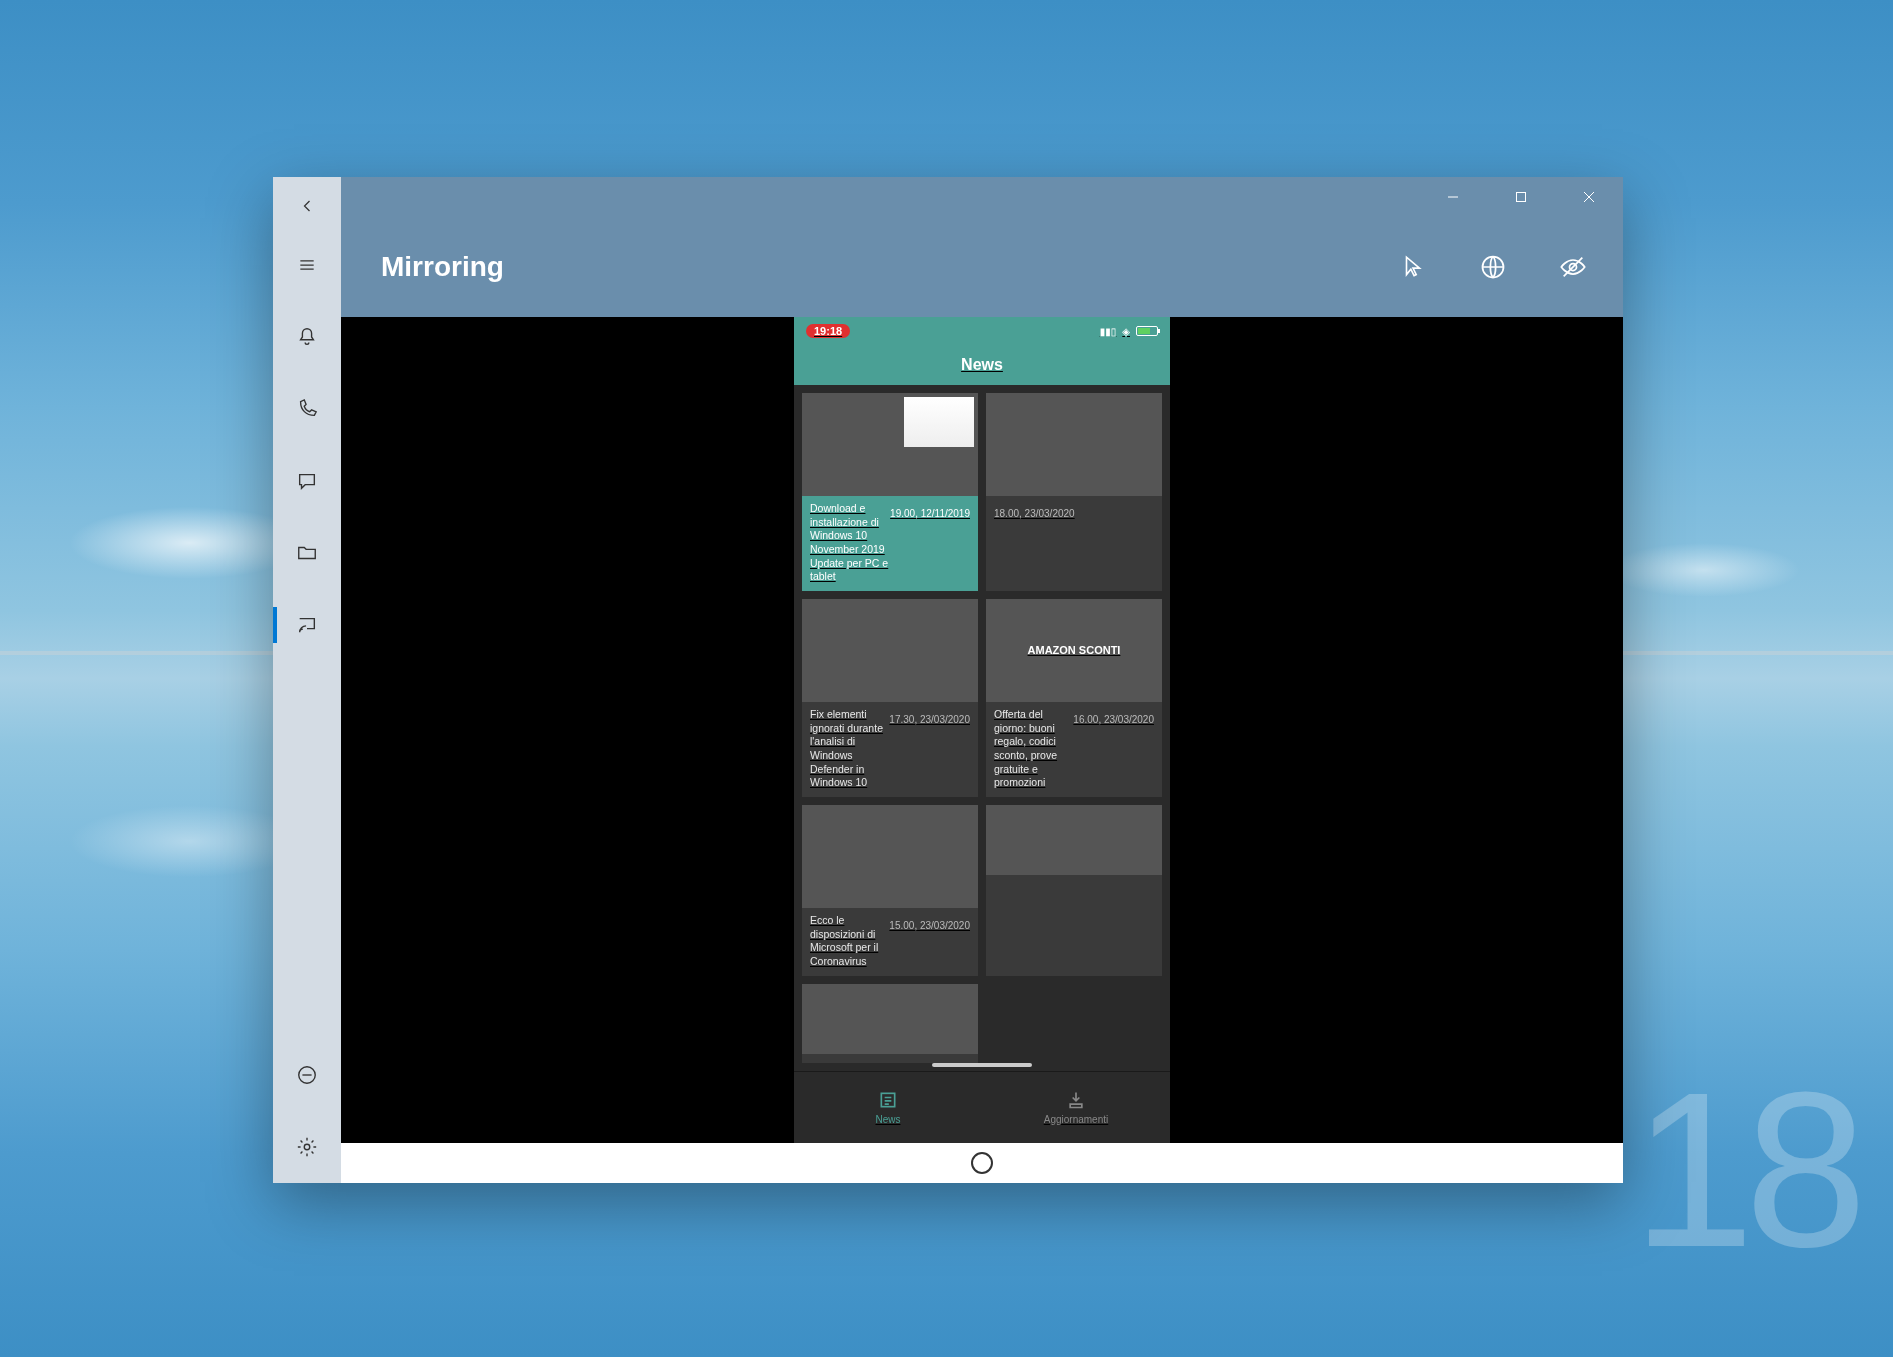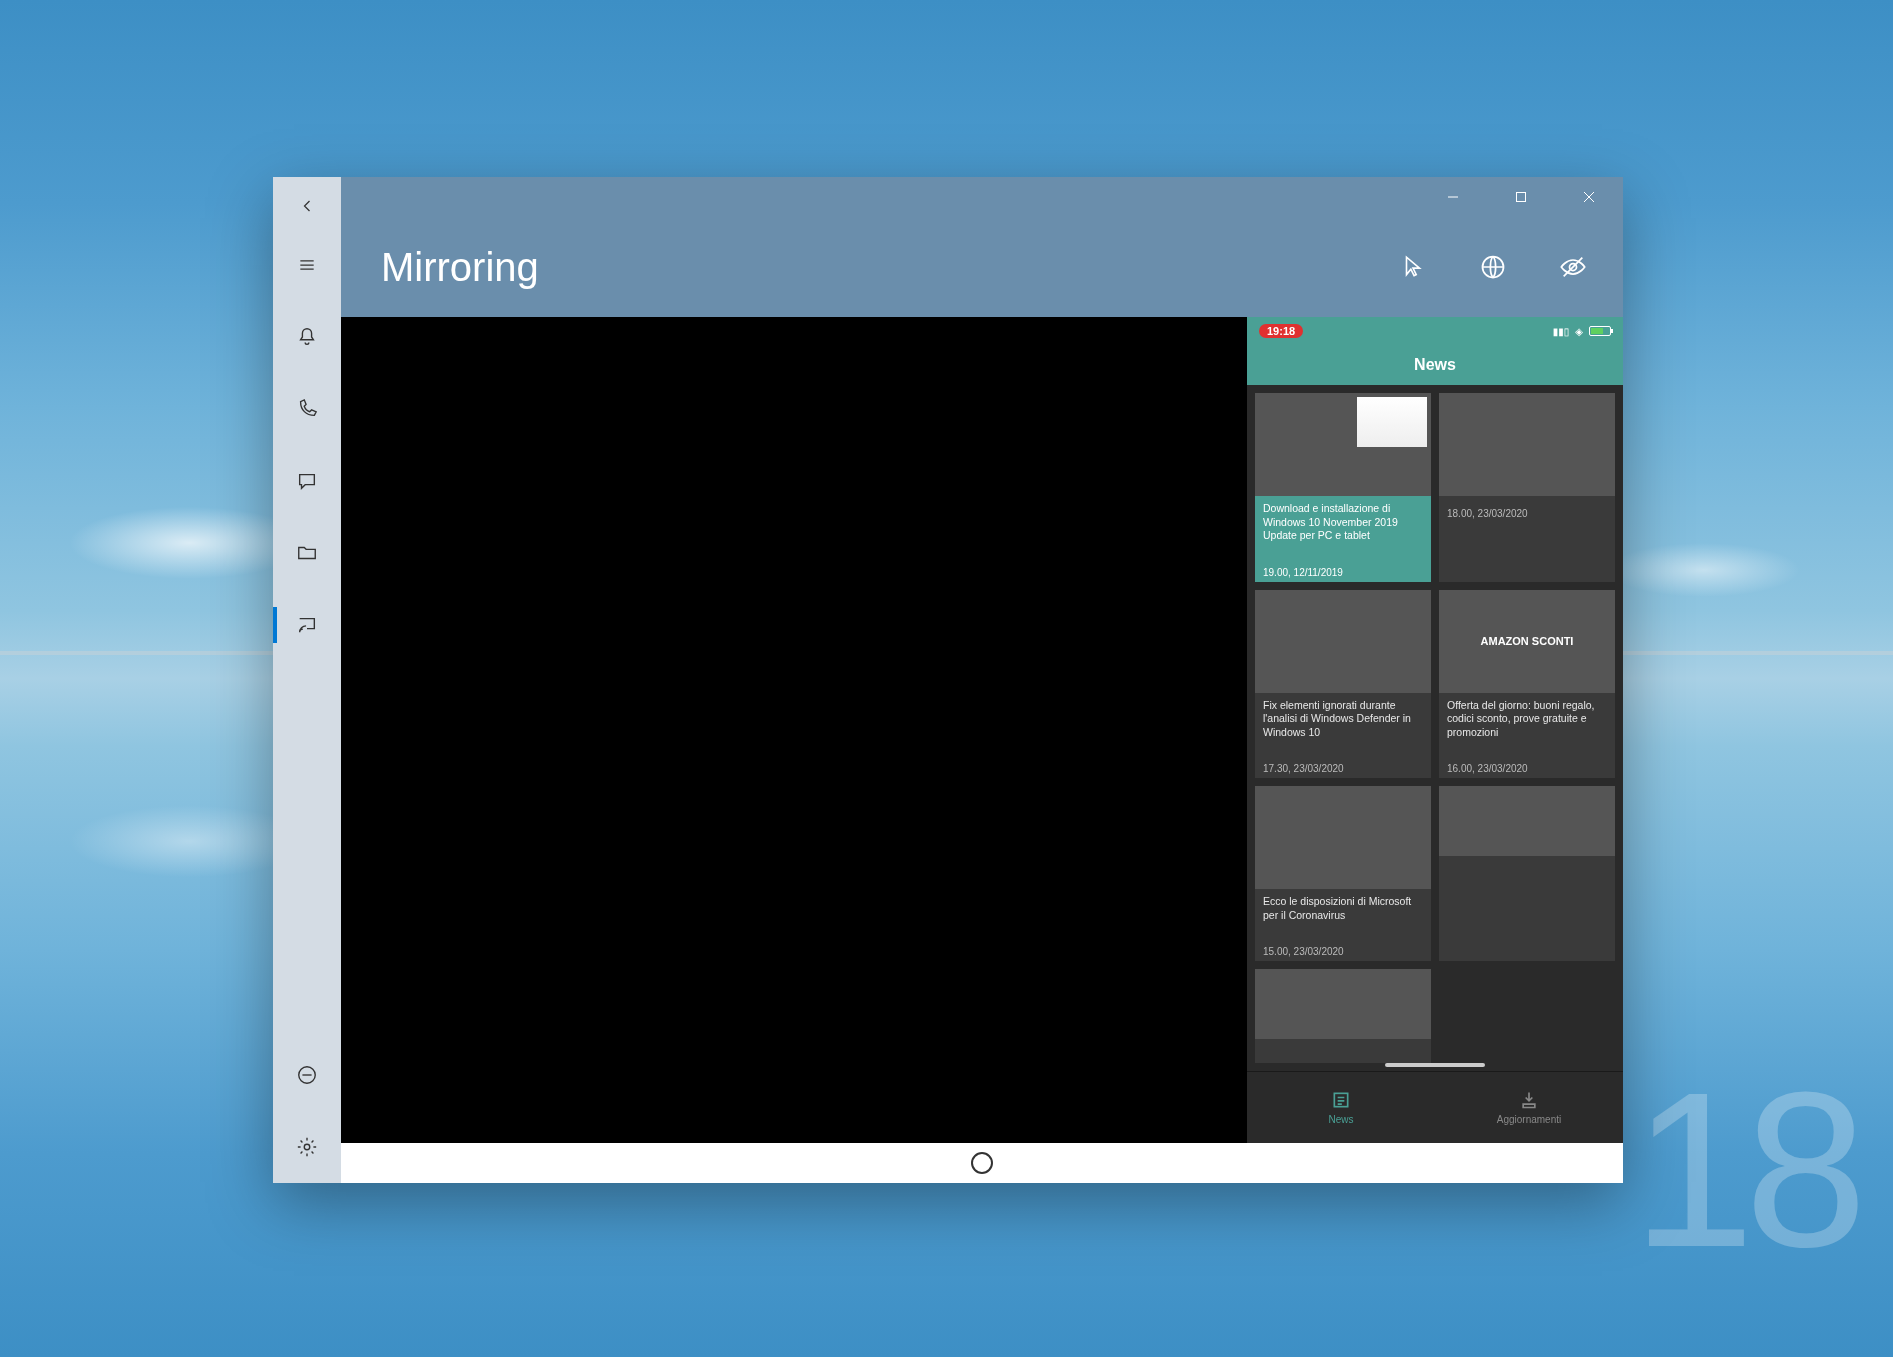--- a/index.html
+++ b/index.html
@@ -60,27 +60,28 @@
 .titlebar {
   height: 40px; background: #6a8eac;
   display: flex; justify-content: flex-end; align-items: center;
 }
 .win-btn { width: 68px; height: 100%; display: flex; align-items: center; justify-content: center; cursor: pointer; }
 .header {
   height: 100px; background: #6a8eac;
   display: flex; align-items: center; justify-content: space-between;
   padding: 0 30px 0 40px;
 }
-.header h1 { color: #fff; font-weight: 400; font-size: 40px; }
+.header h1 { color: #fff; font-weight: 700; font-size: 28px; }
 .header .actions { display: flex; gap: 40px; }
 .header .act { width: 40px; height: 40px; display: flex; align-items: center; justify-content: center; cursor: pointer; }
 .mirror-area {
   flex: 1; background: #000;
-  display: flex; justify-content: flex-end; align-items: flex-start;
+  display: flex; justify-content: center; align-items: flex-start;
   position: relative;
+  text-decoration: underline;
 }
 .phone {
   width: 376px; height: 100%;
   background: #2a2a2a;
   display: flex; flex-direction: column;
   position: relative;
 }
 .phone-status {
   height: 28px; background: #4aa095;
   display: flex; align-items: center; justify-content: space-between;
@@ -100,21 +101,21 @@
 .phone-grid {
   flex: 1; overflow: hidden;
   display: grid; grid-template-columns: 1fr 1fr; gap: 8px;
   padding: 8px; background: #2a2a2a;
 }
 .card {
   background: #3a3a3a; display: flex; flex-direction: column;
   overflow: hidden;
 }
 .card .thumb { height: 103px; background: #555; }
-.card .body { padding: 6px 8px 4px; flex: 1; display: flex; flex-direction: column; }
+.card .body { padding: 6px 8px 4px; flex: 1; display: flex; }
 .card .title { font-size: 10.5px; color: #e8e8e8; line-height: 1.3; flex: 1; }
 .card .date { font-size: 10px; color: #bbb; padding-top: 6px; }
 .card.highlighted .body { background: #4aa095; }
 .card.highlighted .title, .card.highlighted .date { color: #fff; }
 .thumb-win10 { background: linear-gradient(135deg,#1a4d7a,#2a6da8); position: relative; }
 .thumb-win10::after { content: ""; position: absolute; right: 4px; top: 4px; width: 70px; height: 50px; background: linear-gradient(#fff,#eee); font-size: 8px; }
 .thumb-office { background: linear-gradient(135deg,#f0f0f5,#e0e0ea); }
 .thumb-people { background: linear-gradient(90deg,#3a5a7a 50%,#2a4a6a 50%); }
 .thumb-code { background: #1a1a1a; }
 .thumb-amazon { background: repeating-linear-gradient(-15deg,#ff9020 0 20px,#ffa030 20px 40px); display: flex; align-items: center; justify-content: center; color: #fff; font-weight: 700; font-size: 11px; text-align: center; line-height: 1; }

